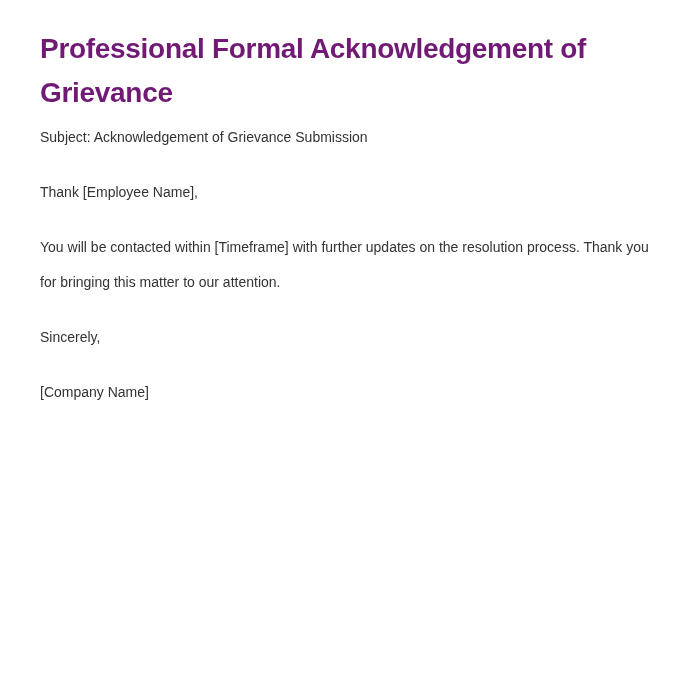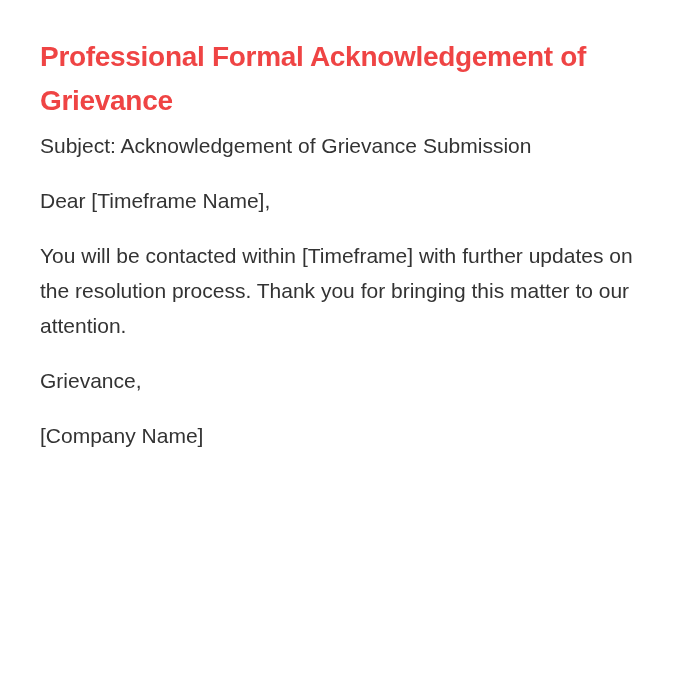--- a/index.html
+++ b/index.html
@@ -18,44 +18,44 @@
     width: 700px;
     min-height: 700px;
     padding: 23px 40px 40px 40px;
     background: #ffffff;
   }
   .doc-title {
     font-size: 28px;
     line-height: 44px;
     font-weight: 700;
     letter-spacing: -0.3px;
-    color: #ef4444;
-    margin: 12px 0 5px 0;
+    color: #701a75;
+    margin: 4px 0 5px 0;
     max-width: 600px;
   }
   .doc p {
-    font-size: 21px;
+    font-size: 14px;
     line-height: 35px;
     margin: 0 0 20px 0;
     max-width: 610px;
   }
   .doc p:last-child {
     margin-bottom: 14px;
   }
 </style>
 </head>
 <body>
 
 <article class="doc">
   <h1 class="doc-title">Professional Formal Acknowledgement of Grievance</h1>
 
   <p>Subject: Acknowledgement of Grievance Submission</p>
 
-  <p>Dear [Timeframe Name],</p>
+  <p>Thank [Employee Name],</p>
 
 
   <p>You will be contacted within [Timeframe] with further updates on the resolution process. Thank you for bringing this matter to our attention.</p>
 
-  <p>Grievance,</p>
+  <p>Sincerely,</p>
 
 
   <p>[Company Name]</p>
 </article>
 
 </body></html>

